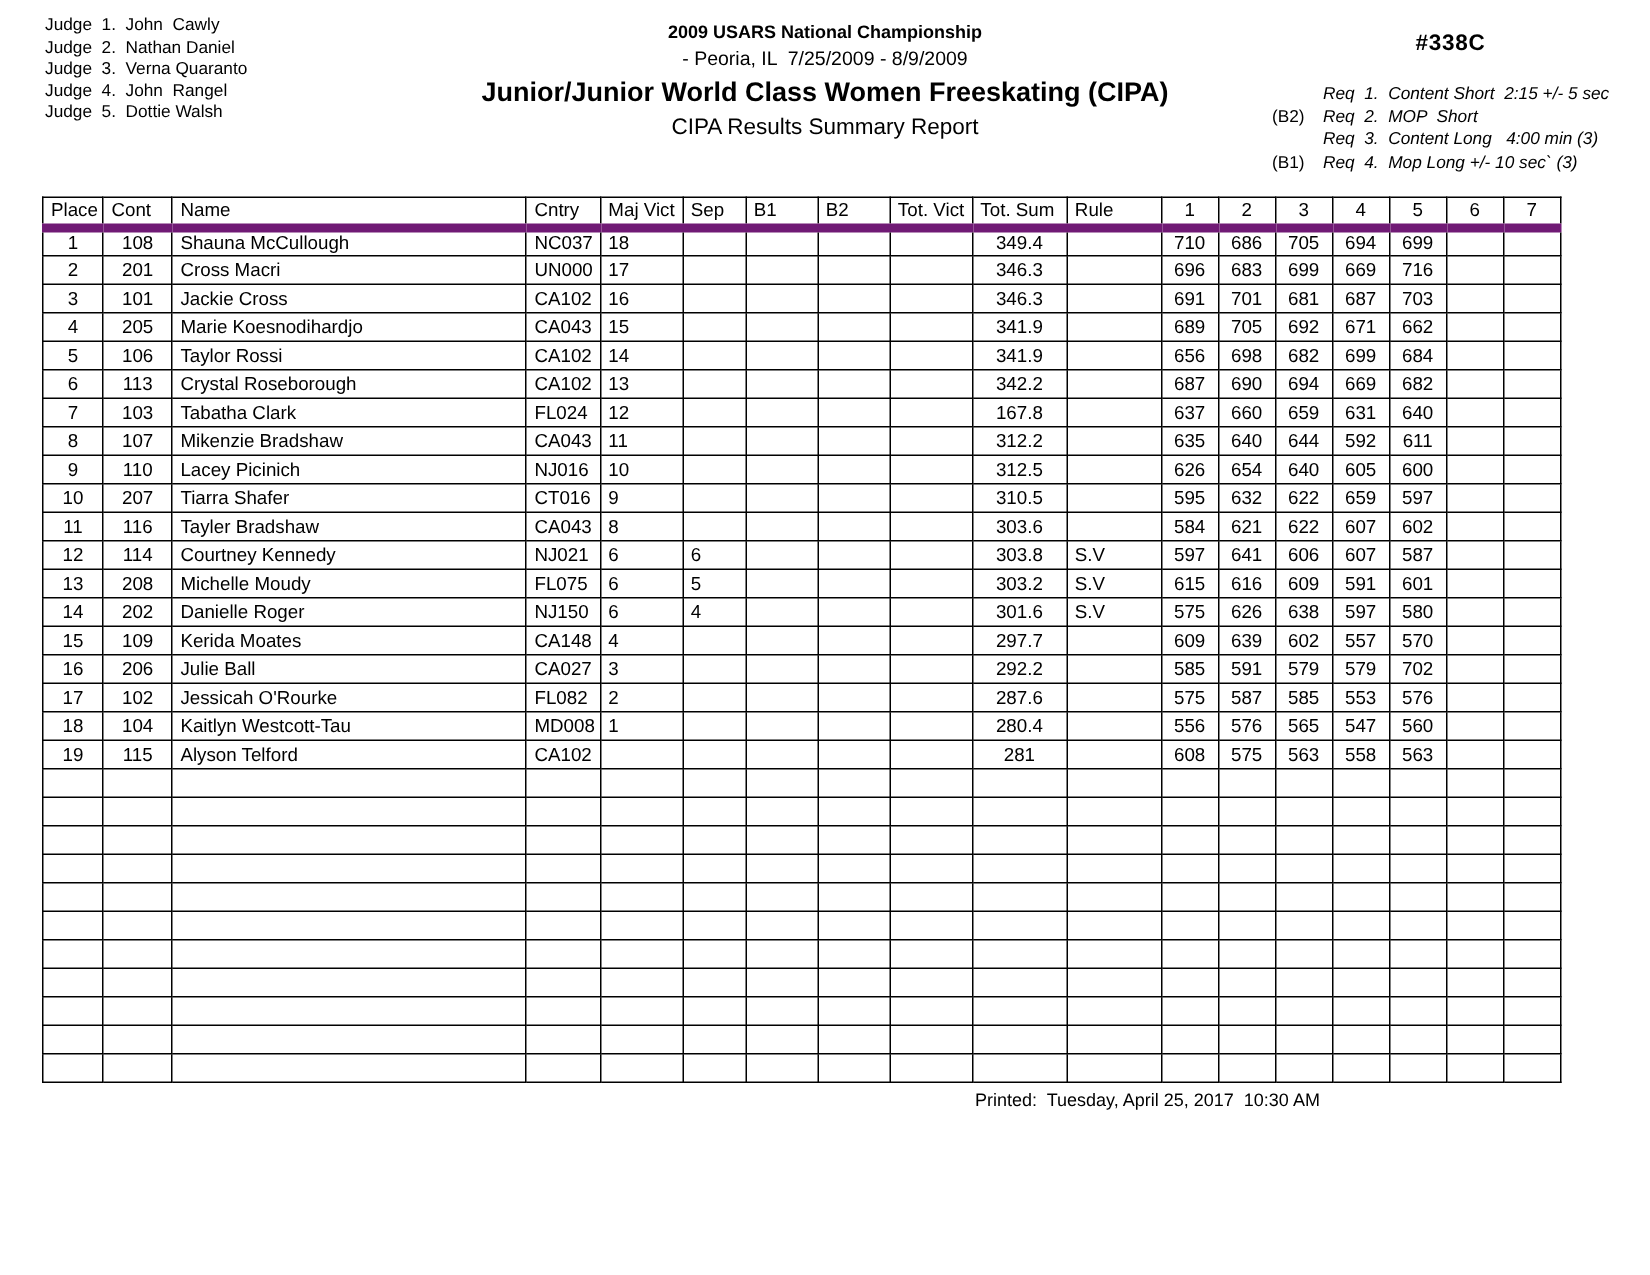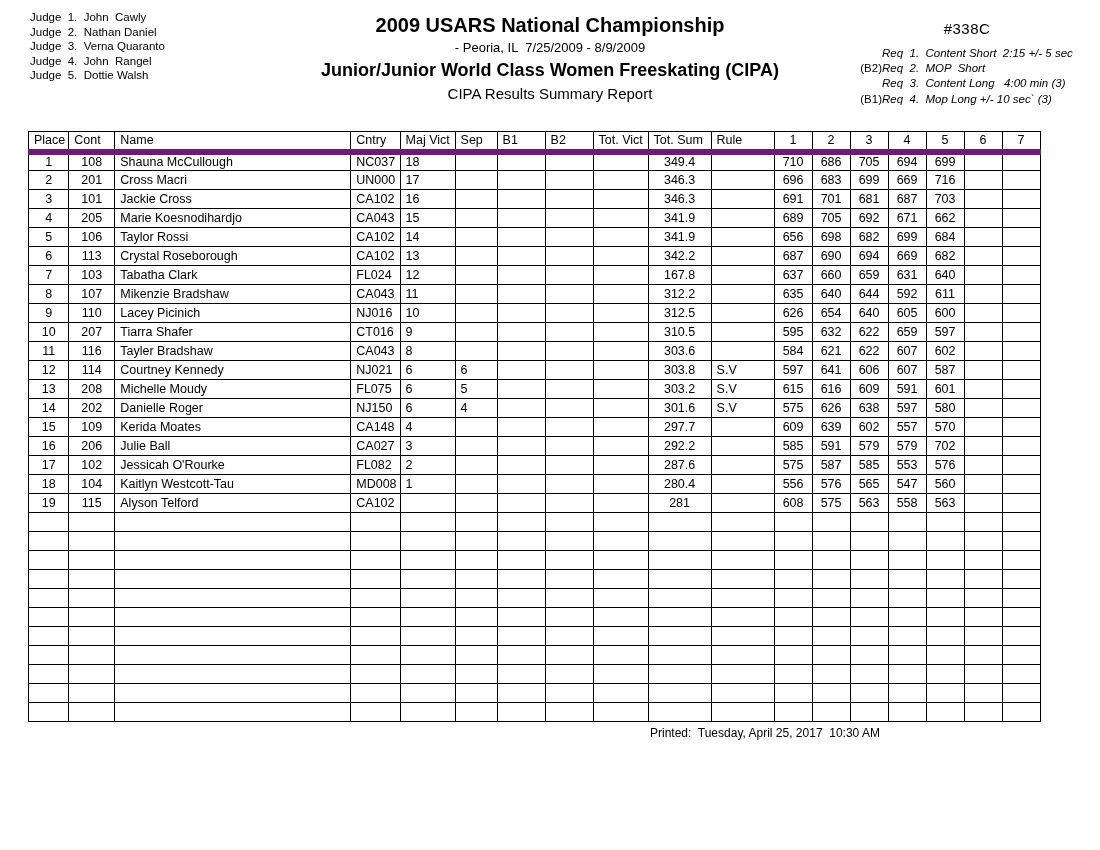--- a/index.html
+++ b/index.html
@@ -9,30 +9,30 @@
     font-family:"Liberation Sans", sans-serif; color:#000;
     overflow:hidden;
   }
 
   
   .judges { position:absolute; left:30px; top:10px; font-size:11.5px; line-height:14.5px; }
   .judge-line { white-space:pre; }
 
   
   .center-header { position:absolute; left:0; top:14px; width:1100px; text-align:center; }
-  .champ   { font-size:20px; font-weight:bold; white-space:pre; }
+  .champ   { font-size:12px; font-weight:bold; white-space:pre; }
   .locdates{ font-size:13px; margin-top:3px; white-space:pre; }
   .event   { font-size:18px; font-weight:bold; margin-top:5px; white-space:pre; }
   .report  { font-size:15px; margin-top:4px; white-space:pre; }
 
   
   .right-block { position:absolute; left:848px; top:20px; width:238px; font-size:11.5px; }
-  .event-code  { text-align:center; font-size:15px; font-weight:normal; margin-bottom:9px; letter-spacing:0.5px; }
+  .event-code  { text-align:center; font-size:15px; font-weight:bold; margin-bottom:19px; letter-spacing:0.5px; }
   .req-line    { display:flex; line-height:15.2px; }
-  .req-prefix  { flex:0 0 34px; white-space:pre;text-align:right; }
+  .req-prefix  { flex:0 0 34px; white-space:pre; }
   .req-text    { white-space:pre;font-style:italic; }
 
   
   table.results { position:absolute; left:28px; top:131px; border-collapse:collapse; table-layout:fixed; }
   table.results th, table.results td {
     border:1px solid #000; font-size:12.5px; font-weight:normal;
     height:19px; padding:0 3px; overflow:hidden; white-space:nowrap;
   }
   table.results th { border-bottom:6px solid #701a75; height:20px; }
   .left   { text-align:left; padding-left:5px !important; }

